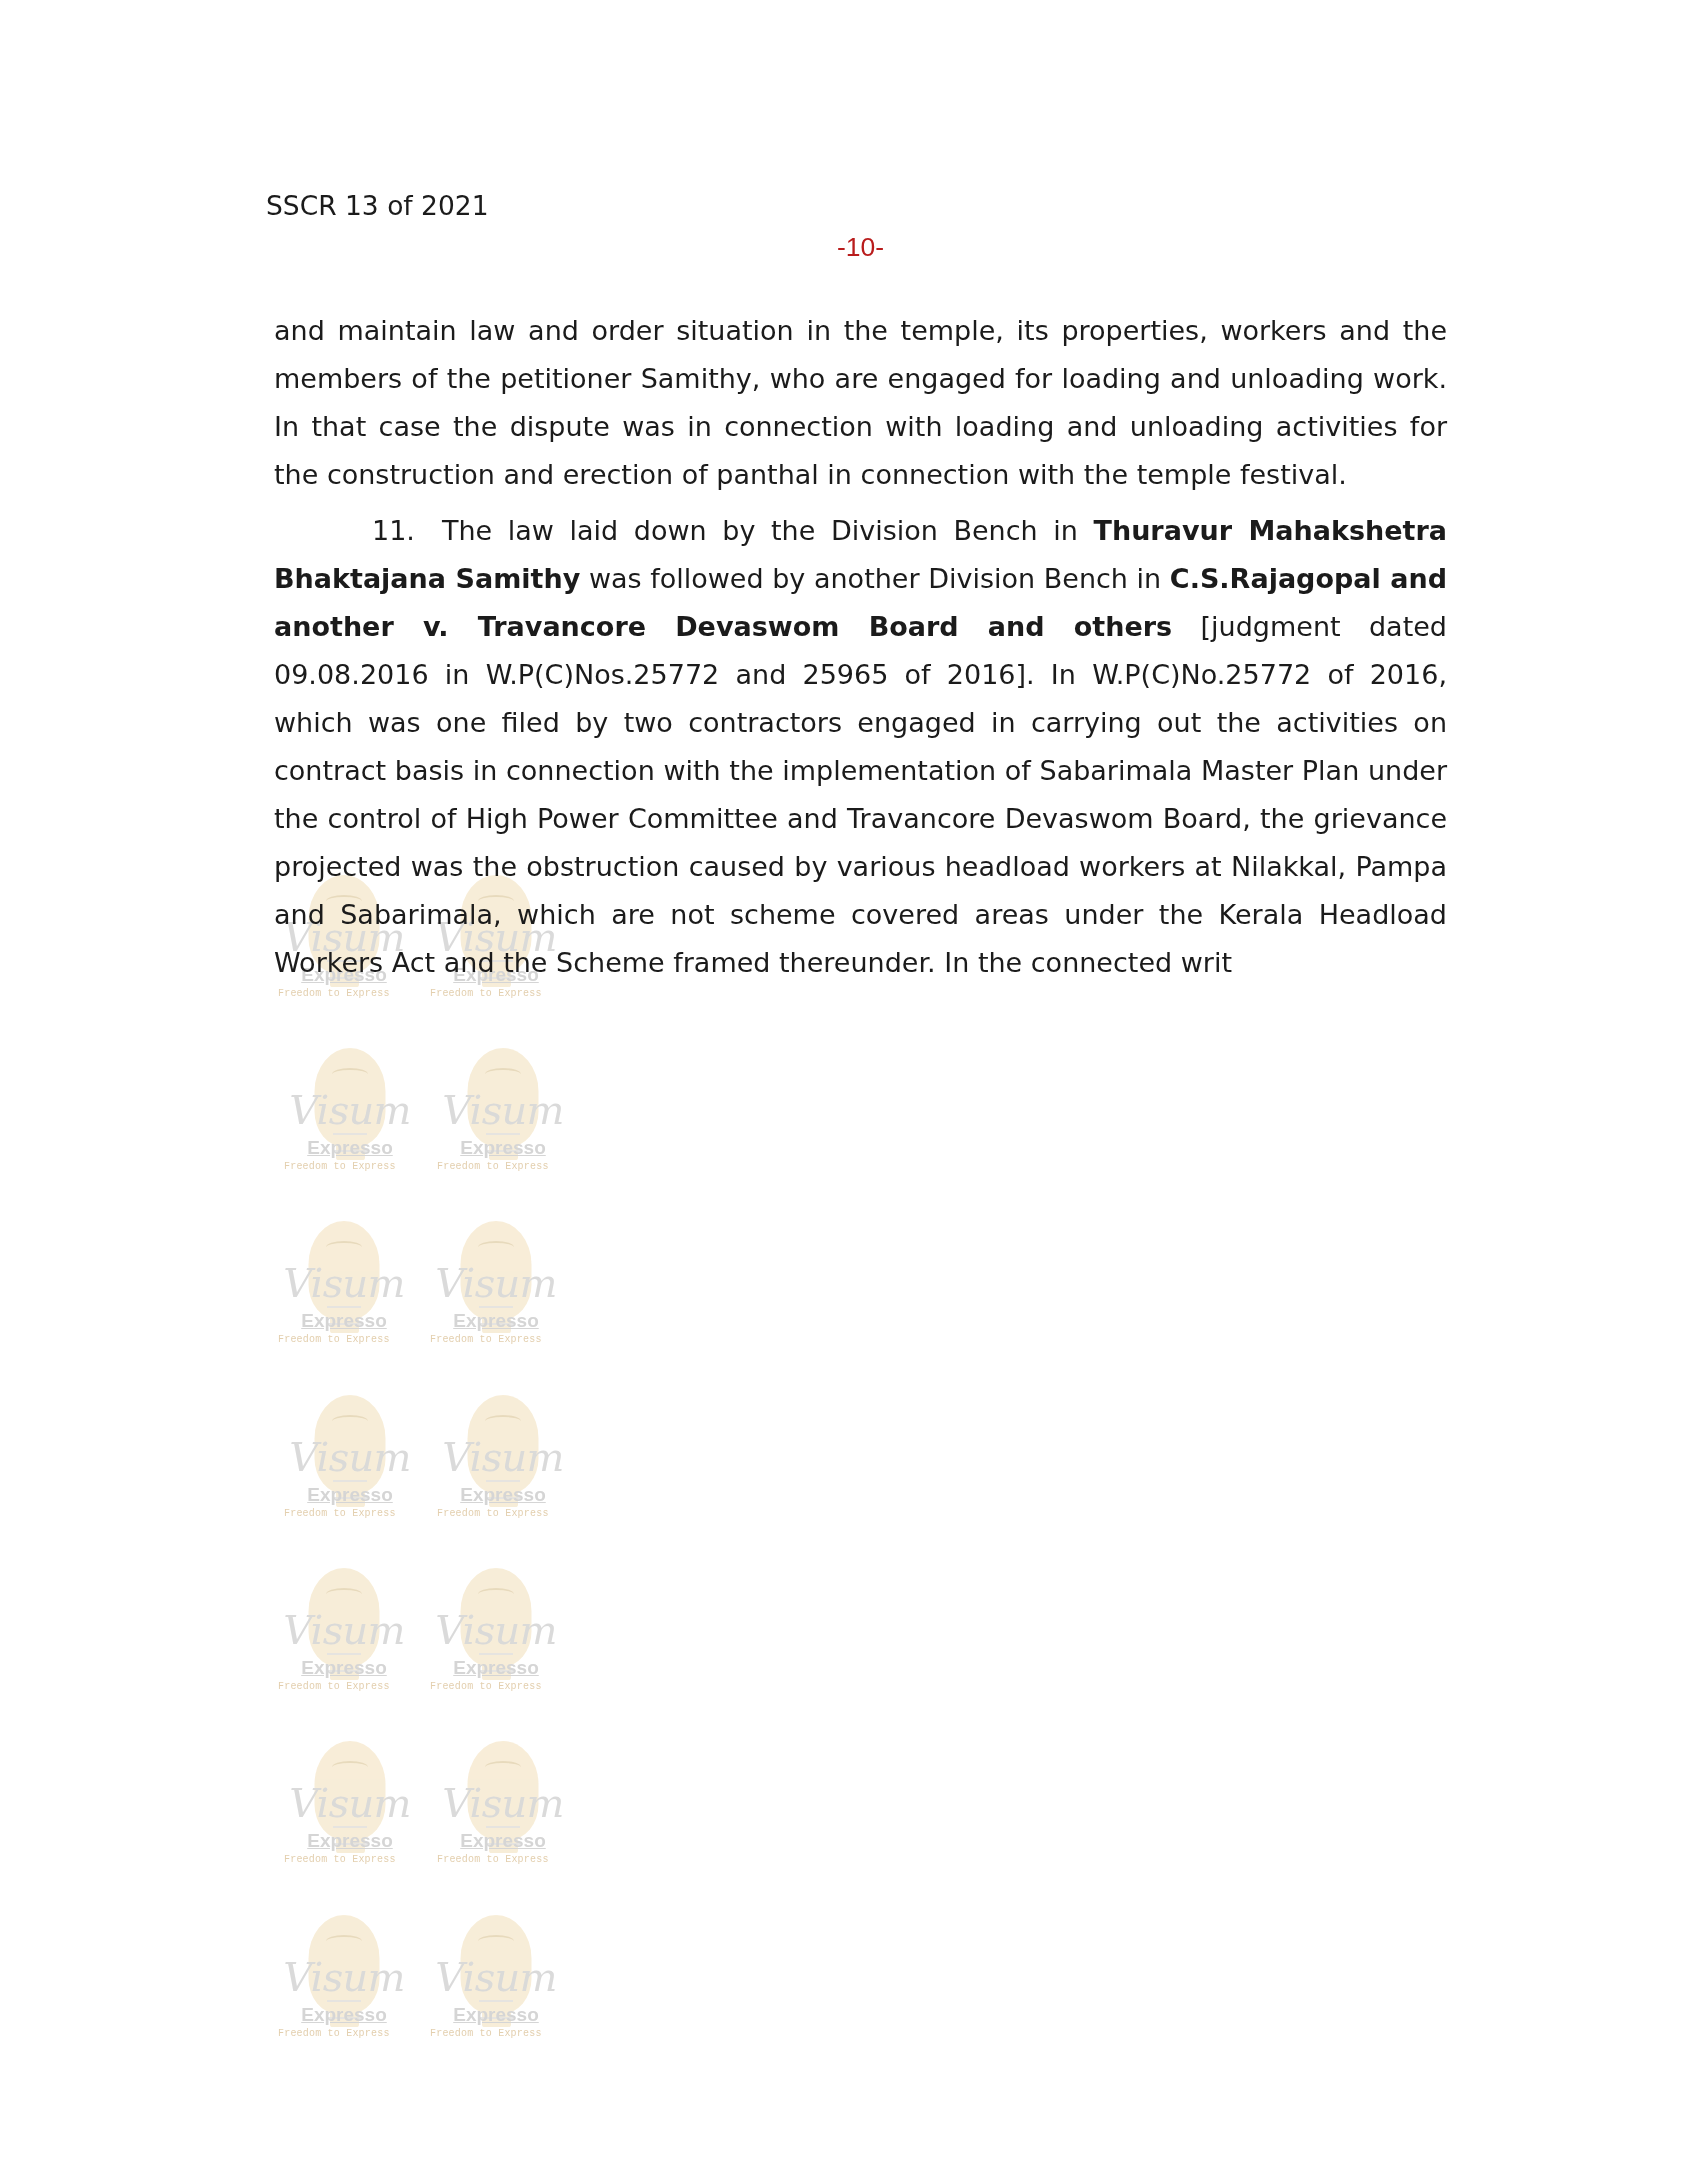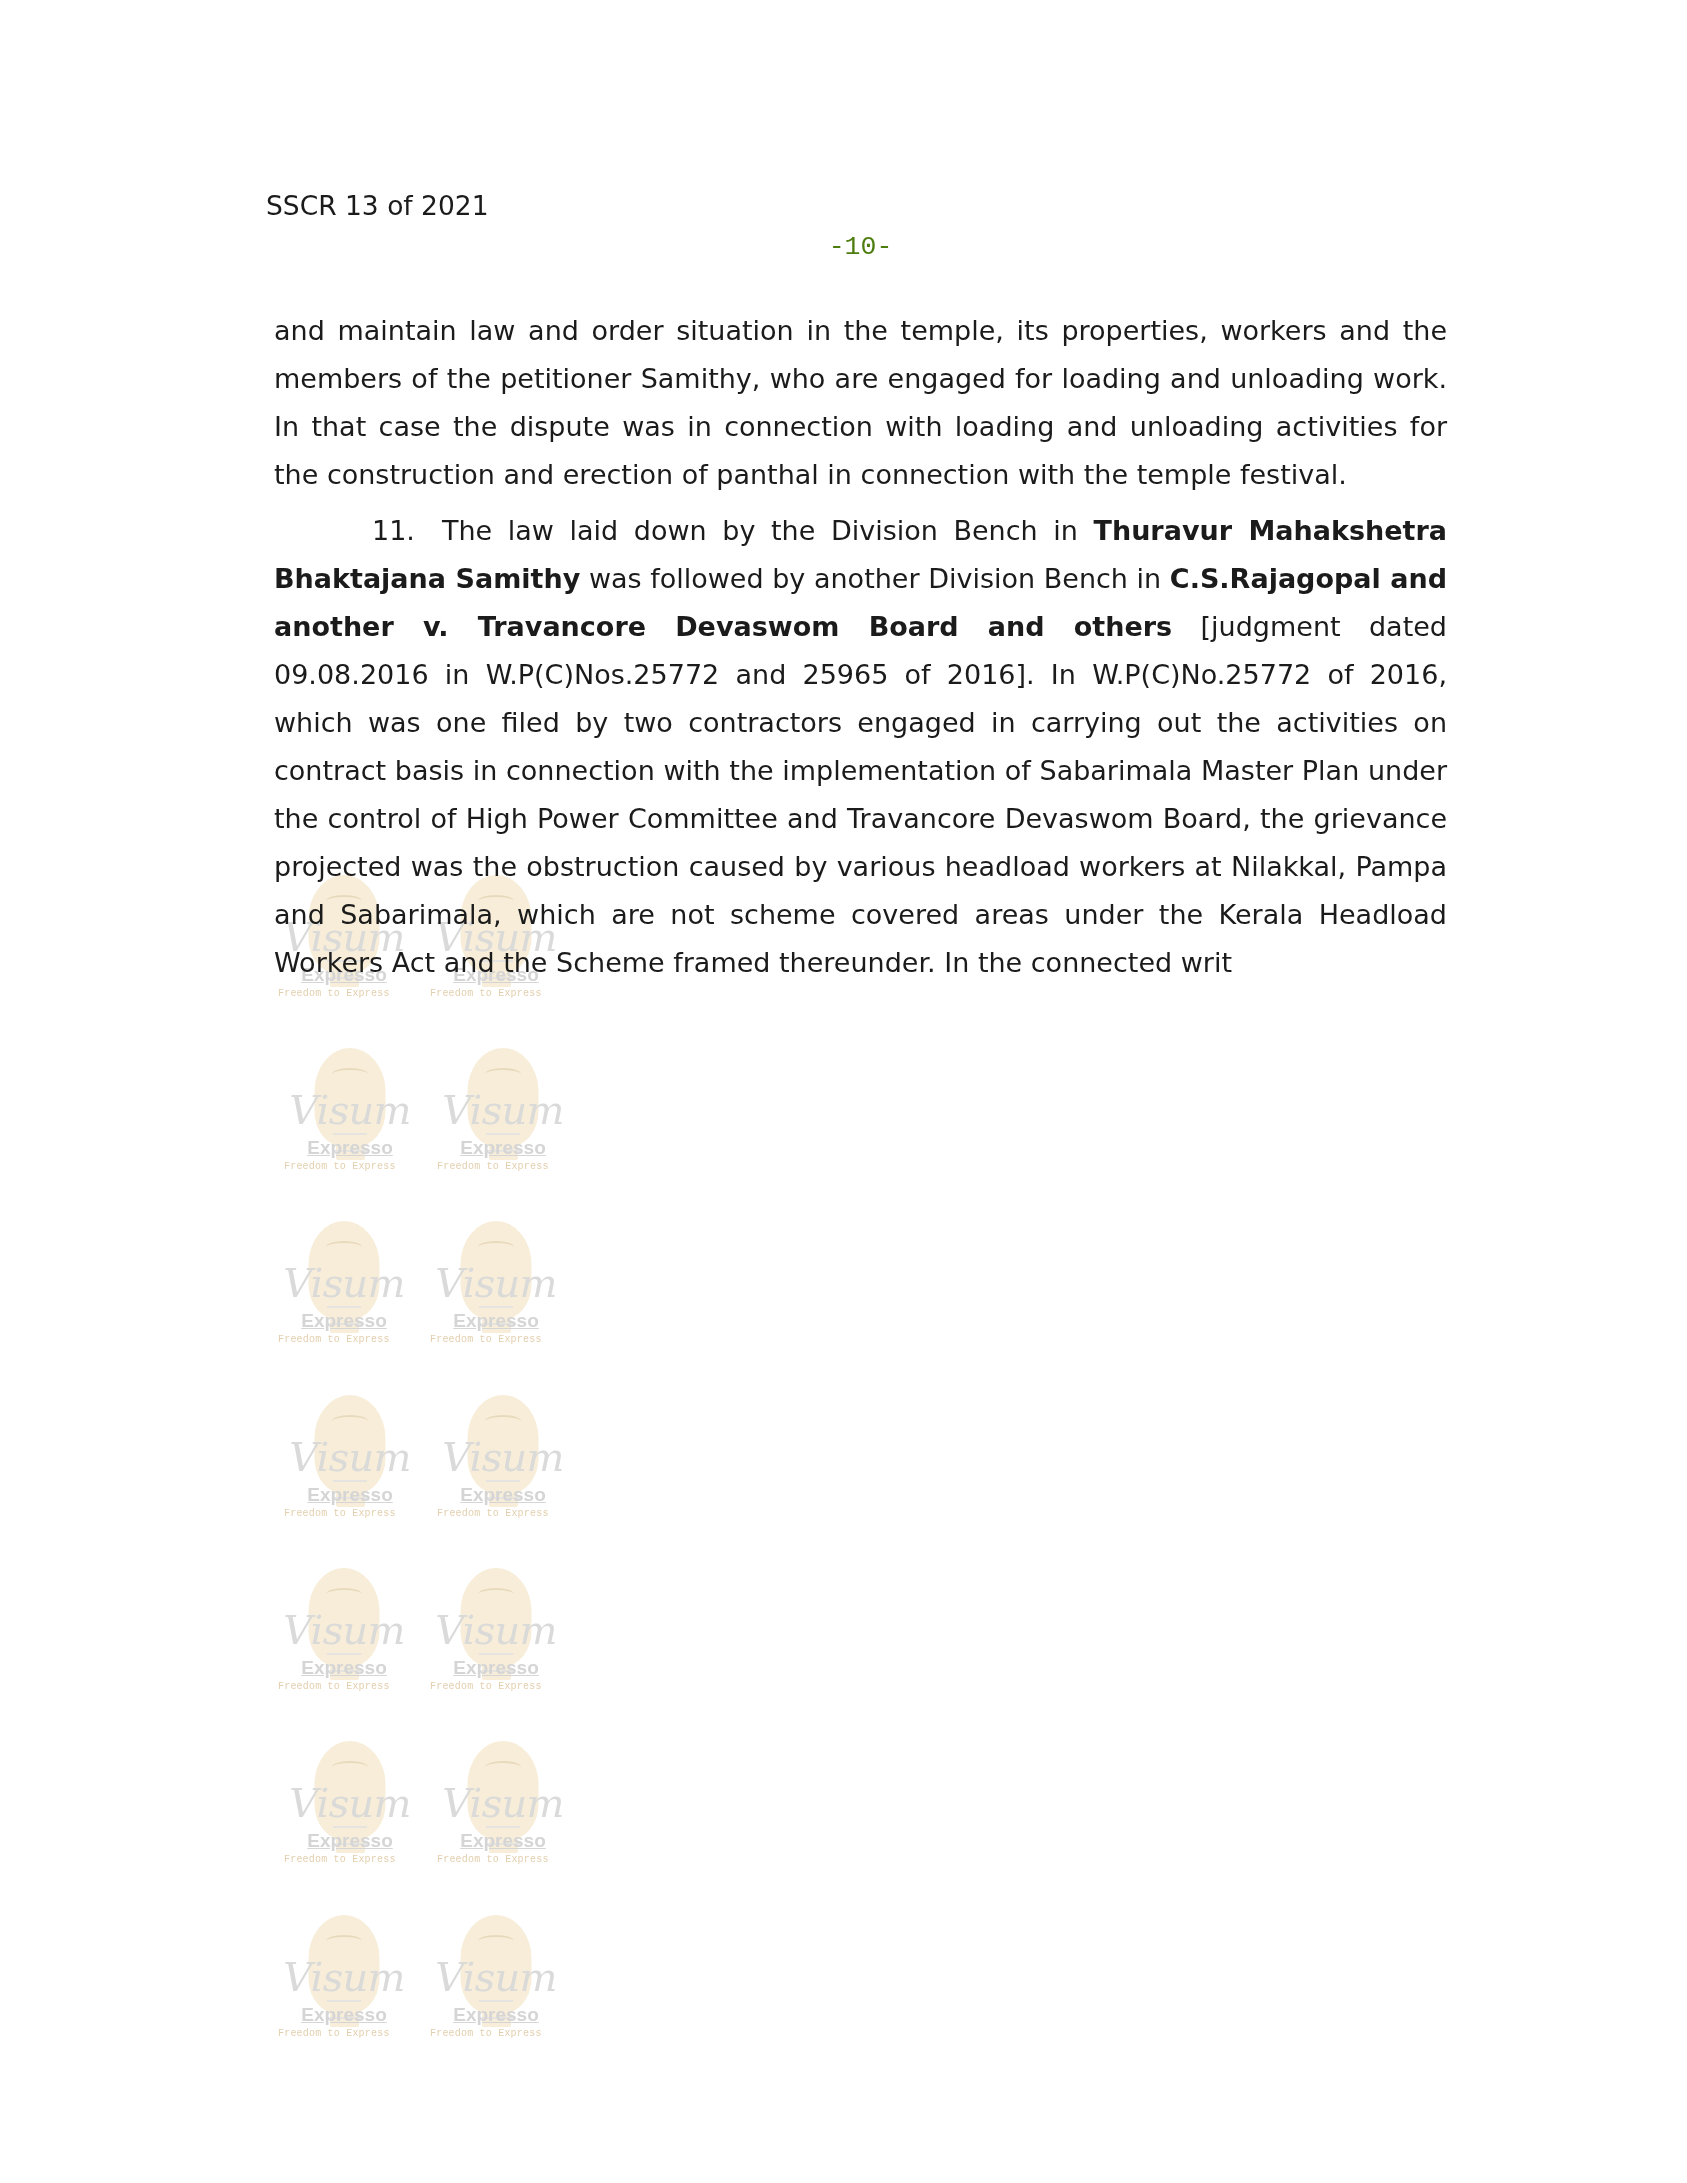--- a/index.html
+++ b/index.html
@@ -143,24 +143,24 @@
     color: #1b1b1b;
     white-space: nowrap;
   }
 
   #page-number {
     position: absolute;
     left: 250px;
     top: 233px;
     width: 1189px;
     text-align: center;
-    font-family: Liberation Mono, monospace;
+    font-family: Liberation Sans, sans-serif;
     font-size: 26.5px;
     line-height: 1.1;
-    color: #4d7c0f;
+    color: #b91c1c;
   }
 
   #body-text {
     position: absolute;
     left: 250px;
     top: 299px;
     width: 1189px;
     font-family: "DejaVu Sans", sans-serif;
     font-size: 27px;
     color: #1b1b1b;

